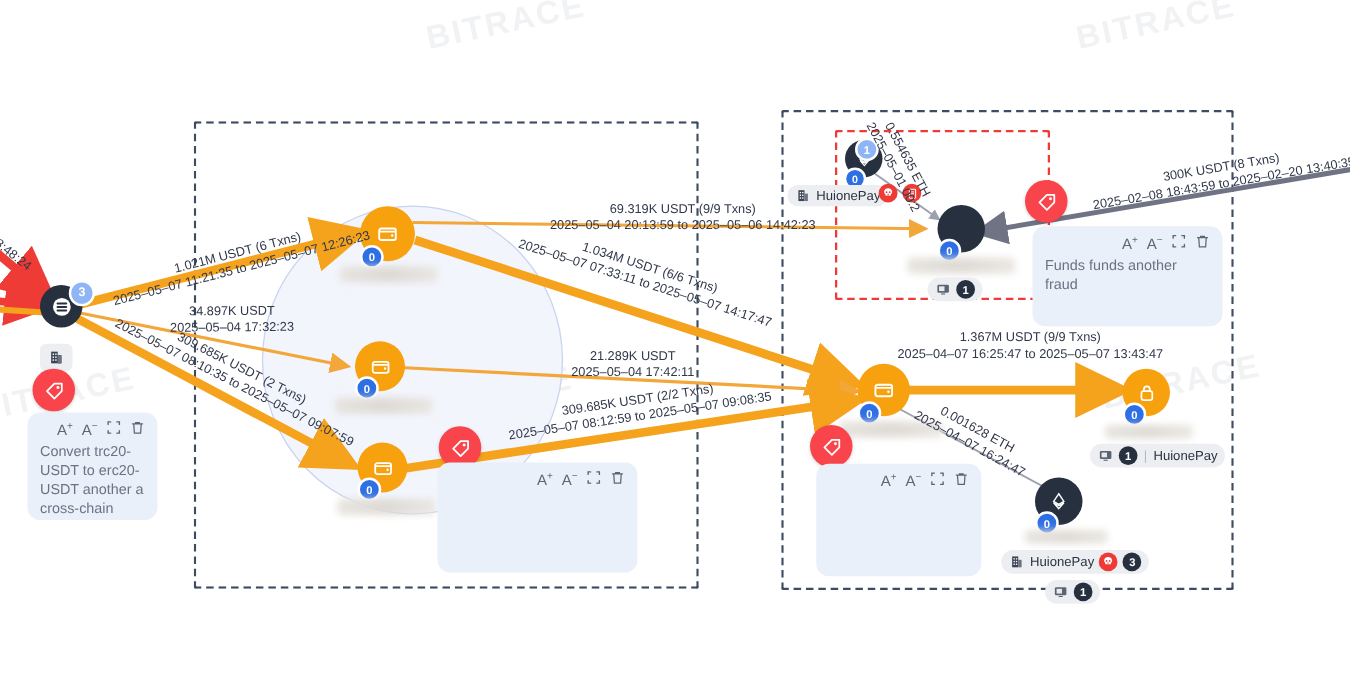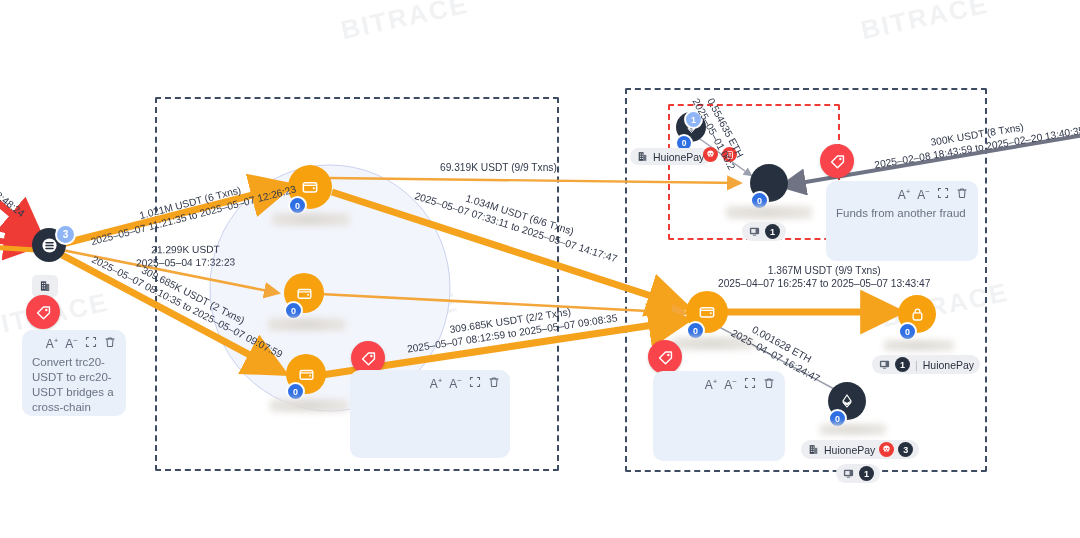--- a/index.html
+++ b/index.html
@@ -365,38 +365,43 @@
   <div class="elabel rot" style="left:-12px;top:196px;transform:rotate(38deg);">
     <span>08:48:24</span>
   </div>
 
   <div class="elabel rot" style="left:86px;top:196px;transform:rotate(-14.5deg);">
     <span>1.021M USDT (6 Txns)</span>
     <span class="l2">2025–05–07 11:21:35 to 2025–05–07 12:26:23</span>
   </div>
 
   <div class="elabel rot" style="left:136px;top:243px;transform:rotate(-0.5deg);">
-    <span>21.299K USDT</span>
+    <span>34.897K USDT</span>
     <span class="l2">2025–05–04 17:32:23</span>
   </div>
 
   <div class="elabel rot" style="left:84px;top:288px;transform:rotate(27deg);">
     <span>309.685K USDT (2 Txns)</span>
     <span class="l2">2025–05–07 08:10:35 to 2025–05–07 09:07:59</span>
   </div>
 
   <div class="elabel" style="left:440px;top:161px;">
     <span>69.319K USDT (9/9 Txns)</span>
+    <span class="l2">2025–05–04 20:13:59 to 2025–05–06 14:42:23</span>
   </div>
 
   <div class="elabel rot" style="left:412px;top:208px;transform:rotate(17.5deg);">
     <span>1.034M USDT (6/6 Txns)</span>
     <span class="l2">2025–05–07 07:33:11 to 2025–05–07 14:17:47</span>
   </div>
 
+  <div class="elabel" style="left:457px;top:279px;">
+    <span>21.289K USDT</span>
+    <span class="l2">2025–05–04 17:42:11</span>
+  </div>
 
   <div class="elabel rot" style="left:405px;top:314px;transform:rotate(-8.5deg);">
     <span>309.685K USDT (2/2 Txns)</span>
     <span class="l2">2025–05–07 08:12:59 to 2025–05–07 09:08:35</span>
   </div>
 
   <div class="elabel" style="left:718px;top:264px;">
     <span>1.367M USDT (9/9 Txns)</span>
     <span class="l2">2025–04–07 16:25:47 to 2025–05–07 13:43:47</span>
   </div>
@@ -424,21 +429,21 @@
         <svg class="tool-ic" viewBox="0 0 24 24">
           <path d="M3 7V3h4M17 3h4v4M21 17v4h-4M7 21H3v-4" fill="none" stroke="#5d6676" stroke-width="2.2" stroke-linecap="round"></path>
         </svg>
       </span>
       <span>
         <svg class="tool-ic" viewBox="0 0 24 24">
           <path d="M4 6h16M9 6V4h6v2M6 6l1 15h10l1-15" fill="none" stroke="#5d6676" stroke-width="2" stroke-linecap="round"></path>
         </svg>
       </span>
     </div>
-    <div class="note-text">Convert trc20-USDT to erc20-USDT bridges a cross-chain</div>
+    <div class="note-text">Convert trc20-USDT to erc20-USDT another a cross-chain</div>
   </div>
 
   <div class="note" style="left:350px;top:370px;width:160px;height:88px;">
     <div class="note-tools">
       <span>A<sup style="font-size:8px;">+</sup></span>
       <span>A<sup style="font-size:8px;">−</sup></span>
       <span>
         <svg class="tool-ic" viewBox="0 0 24 24">
           <path d="M3 7V3h4M17 3h4v4M21 17v4h-4M7 21H3v-4" fill="none" stroke="#5d6676" stroke-width="2.2" stroke-linecap="round"></path>
         </svg>
@@ -459,21 +464,21 @@
         <svg class="tool-ic" viewBox="0 0 24 24">
           <path d="M3 7V3h4M17 3h4v4M21 17v4h-4M7 21H3v-4" fill="none" stroke="#5d6676" stroke-width="2.2" stroke-linecap="round"></path>
         </svg>
       </span>
       <span>
         <svg class="tool-ic" viewBox="0 0 24 24">
           <path d="M4 6h16M9 6V4h6v2M6 6l1 15h10l1-15" fill="none" stroke="#5d6676" stroke-width="2" stroke-linecap="round"></path>
         </svg>
       </span>
     </div>
-    <div class="note-text">Funds from another fraud</div>
+    <div class="note-text">Funds funds another fraud</div>
   </div>
 
   <div class="note" style="left:653px;top:371px;width:132px;height:90px;">
     <div class="note-tools">
       <span>A<sup style="font-size:8px;">+</sup></span>
       <span>A<sup style="font-size:8px;">−</sup></span>
       <span>
         <svg class="tool-ic" viewBox="0 0 24 24">
           <path d="M3 7V3h4M17 3h4v4M21 17v4h-4M7 21H3v-4" fill="none" stroke="#5d6676" stroke-width="2.2" stroke-linecap="round"></path>
         </svg>

